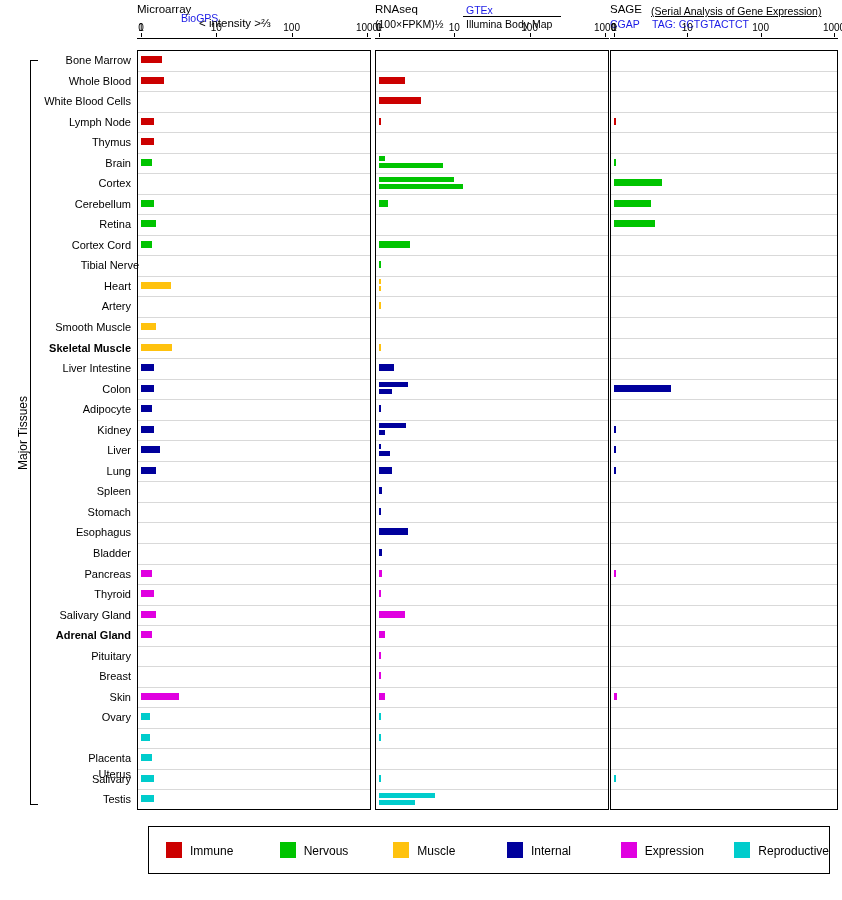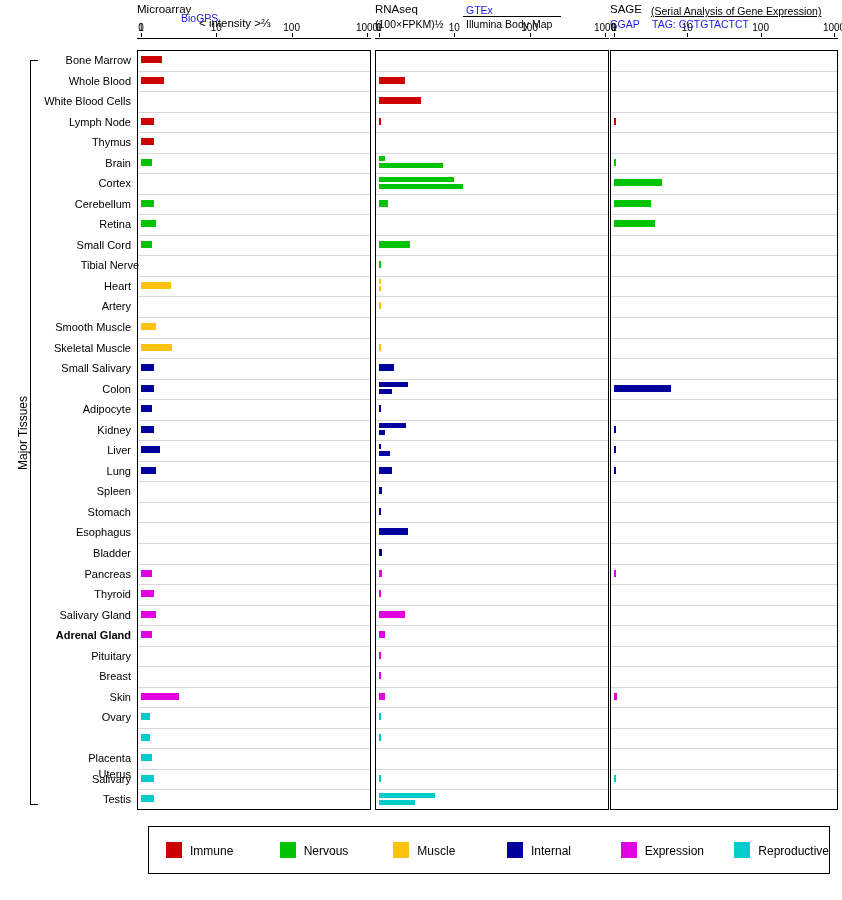--- a/index.html
+++ b/index.html
@@ -281,27 +281,27 @@
 <div id="labels-layer">
     <div class="tlabel" style="left: 0px; width: 131px; top: 54px;">Bone Marrow</div>
     <div class="tlabel" style="left: 0px; width: 131px; top: 74.5405px;">Whole Blood</div>
     <div class="tlabel" style="left: 0px; width: 131px; top: 95.0811px;">White Blood Cells</div>
     <div class="tlabel" style="left: 0px; width: 131px; top: 115.622px;">Lymph Node</div>
     <div class="tlabel" style="left: 0px; width: 131px; top: 136.162px;">Thymus</div>
     <div class="tlabel" style="left: 0px; width: 131px; top: 156.703px;">Brain</div>
     <div class="tlabel" style="left: 0px; width: 131px; top: 177.243px;">Cortex</div>
     <div class="tlabel" style="left: 0px; width: 131px; top: 197.784px;">Cerebellum</div>
     <div class="tlabel" style="left: 0px; width: 131px; top: 218.324px;">Retina</div>
-    <div class="tlabel" style="left: 0px; width: 131px; top: 238.865px;">Small Cord</div>
+    <div class="tlabel" style="left: 0px; width: 131px; top: 238.865px;">Cortex Cord</div>
     <div class="tlabel" style="left: 0px; width: 131px; top: 259.405px; margin-left: 8px;">Tibial Nerve</div>
     <div class="tlabel" style="left: 0px; width: 131px; top: 279.946px;">Heart</div>
     <div class="tlabel" style="left: 0px; width: 131px; top: 300.486px;">Artery</div>
     <div class="tlabel" style="left: 0px; width: 131px; top: 321.027px;">Smooth Muscle</div>
-    <div class="tlabel" style="left: 0px; width: 131px; top: 341.568px;">Skeletal Muscle</div>
-    <div class="tlabel" style="left: 0px; width: 131px; top: 362.108px;">Small Salivary</div>
+    <div class="tlabel" style="left: 0px; width: 131px; top: 341.568px; font-weight: bold;">Skeletal Muscle</div>
+    <div class="tlabel" style="left: 0px; width: 131px; top: 362.108px;">Liver Intestine</div>
     <div class="tlabel" style="left: 0px; width: 131px; top: 382.649px;">Colon</div>
     <div class="tlabel" style="left: 0px; width: 131px; top: 403.189px;">Adipocyte</div>
     <div class="tlabel" style="left: 0px; width: 131px; top: 423.73px;">Kidney</div>
     <div class="tlabel" style="left: 0px; width: 131px; top: 444.27px;">Liver</div>
     <div class="tlabel" style="left: 0px; width: 131px; top: 464.811px;">Lung</div>
     <div class="tlabel" style="left: 0px; width: 131px; top: 485.351px;">Spleen</div>
     <div class="tlabel" style="left: 0px; width: 131px; top: 505.892px;">Stomach</div>
     <div class="tlabel" style="left: 0px; width: 131px; top: 526.432px;">Esophagus</div>
     <div class="tlabel" style="left: 0px; width: 131px; top: 546.973px;">Bladder</div>
     <div class="tlabel" style="left: 0px; width: 131px; top: 567.514px;">Pancreas</div>

